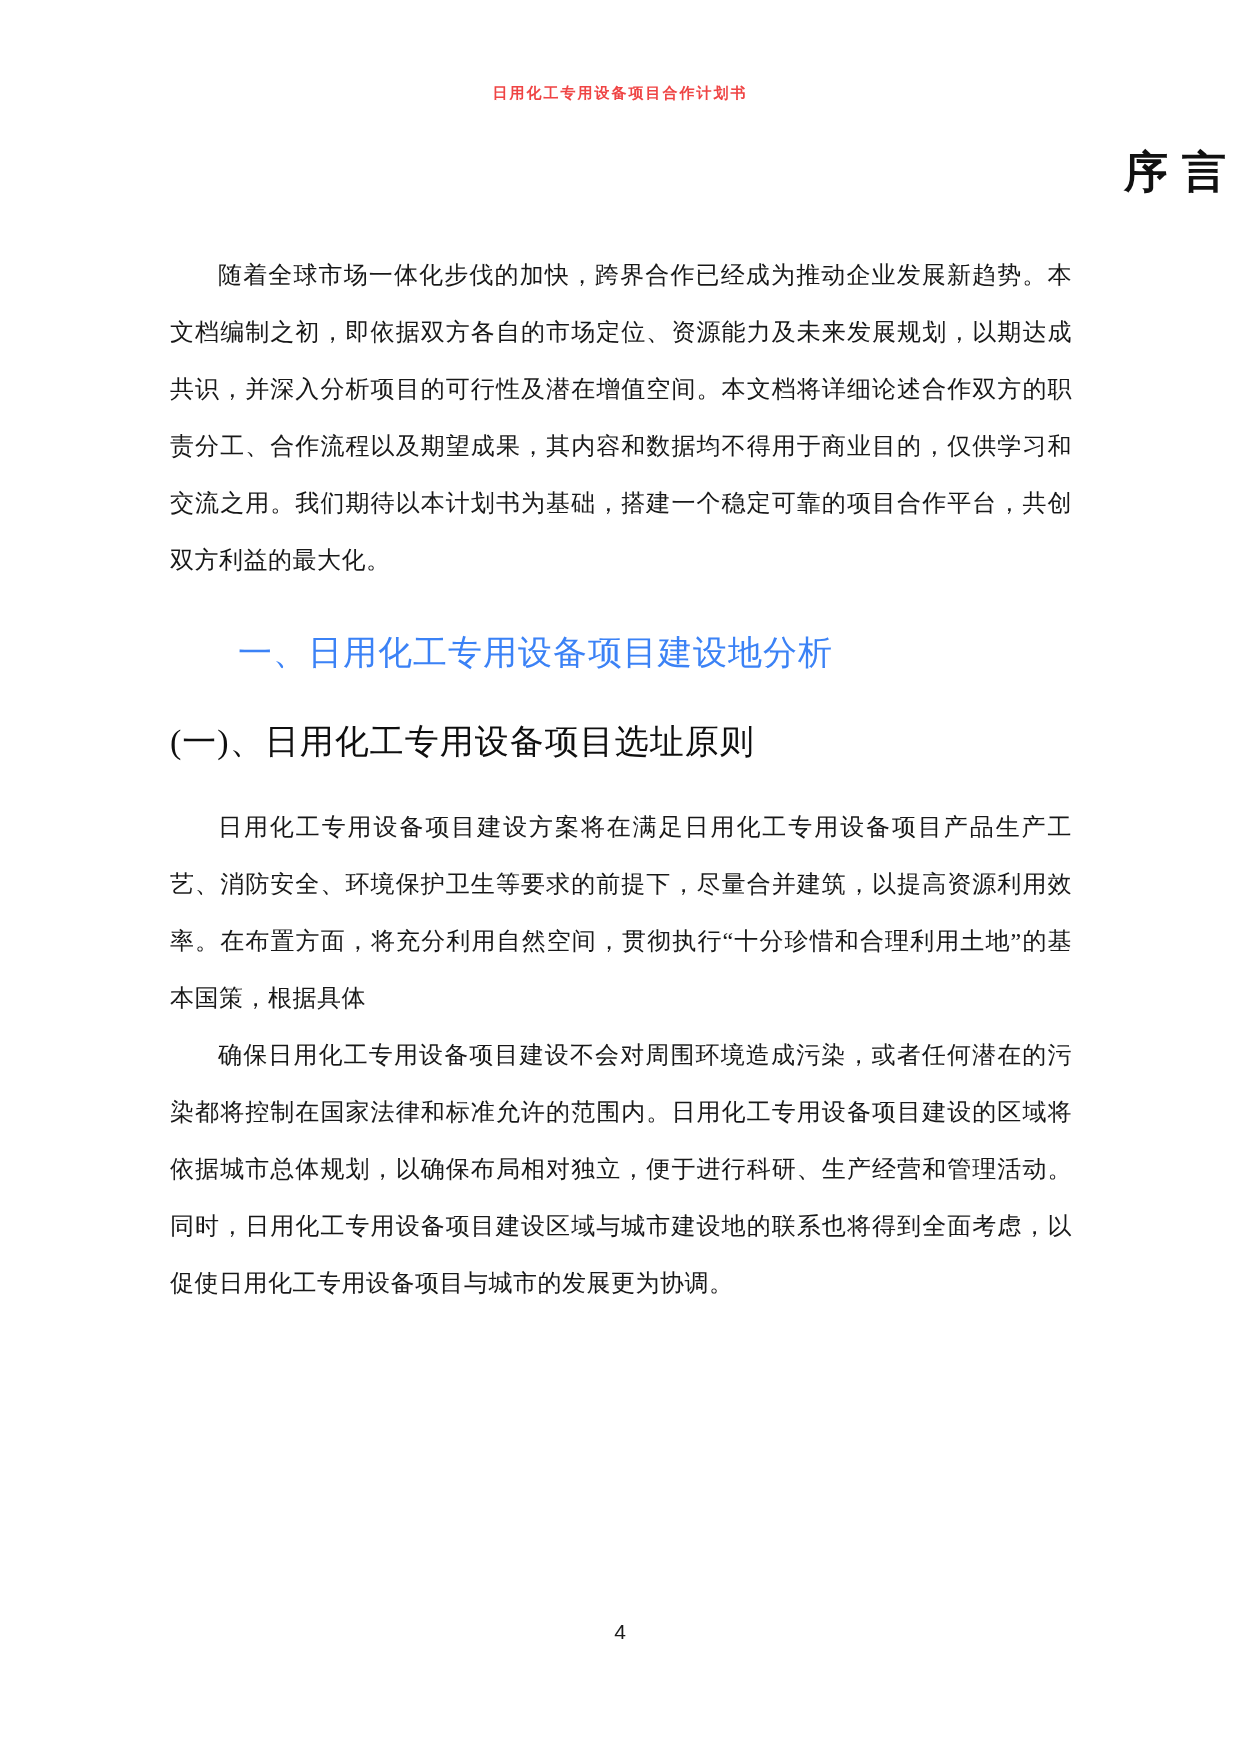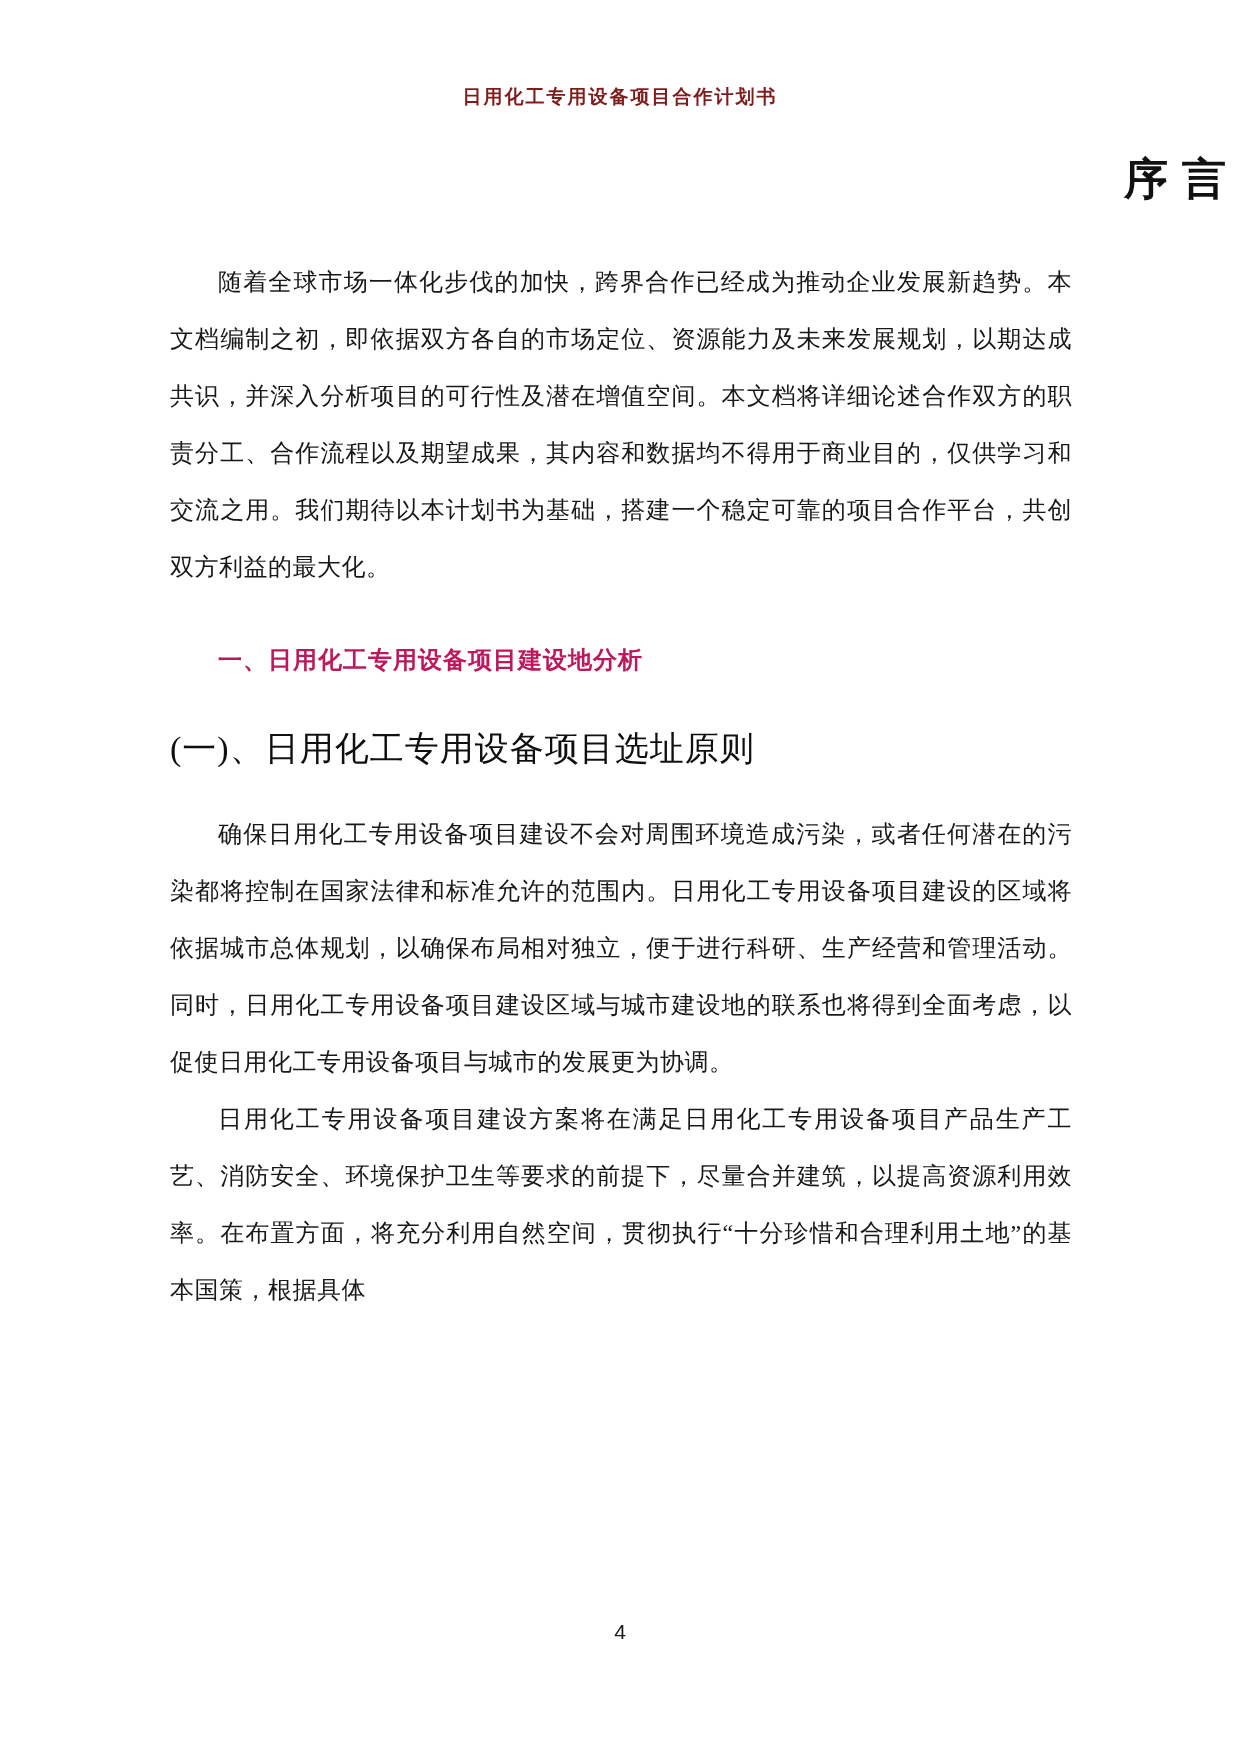--- a/index.html
+++ b/index.html
@@ -13,24 +13,24 @@
     height: 1753px;
     margin: 0 auto;
     background: #ffffff;
     color: #161616;
     font-family: "Liberation Serif", "DejaVu Serif", serif;
     overflow: hidden;
   }
   .doc-header {
     padding-top: 84px;
     text-align: center;
-    font-size: 19px;
+    font-size: 15px;
     font-weight: 700;
     letter-spacing: 2px;
-    color: #7f1d1d;
+    color: #ef4444;
   }
   .doc-title {
     margin: 40px 0 0 0;
     text-align: right;
     font-size: 44px;
     line-height: 60px;
     font-weight: 700;
     letter-spacing: 14px;
     color: #111111;
   }
@@ -45,26 +45,26 @@
     color: #181818;
   }
   .body-para.intro {
     margin-top: 44px;
   }
   .body-para + .body-para {
     margin-top: 0;
   }
   .section-heading {
     margin: 36px 168px 0 170px;
-    font-size: 24px;
+    font-size: 34px;
     line-height: 56px;
-    font-weight: 700;
+    font-weight: 400;
     text-indent: 2em;
     letter-spacing: 1px;
-    color: #be185d;
+    color: #3b82f6;
   }
   .subsection-heading {
     margin: 30px 168px 0 170px;
     font-size: 34px;
     line-height: 62px;
     font-weight: 400;
     letter-spacing: 1px;
     color: #0f0f0f;
   }
   .page-number {
@@ -86,19 +86,19 @@
   <header class="doc-header">日用化工专用设备项目合作计划书</header>
 
   <h1 class="doc-title">序言</h1>
 
   <p class="body-para intro">随着全球市场一体化步伐的加快，跨界合作已经成为推动企业发展新趋势。本文档编制之初，即依据双方各自的市场定位、资源能力及未来发展规划，以期达成共识，并深入分析项目的可行性及潜在增值空间。本文档将详细论述合作双方的职责分工、合作流程以及期望成果，其内容和数据均不得用于商业目的，仅供学习和交流之用。我们期待以本计划书为基础，搭建一个稳定可靠的项目合作平台，共创双方利益的最大化。</p>
 
   <h2 class="section-heading">一、日用化工专用设备项目建设地分析</h2>
 
   <h3 class="subsection-heading">(一)、日用化工专用设备项目选址原则</h3>
 
+  <p class="body-para">日用化工专用设备项目建设方案将在满足日用化工专用设备项目产品生产工艺、消防安全、环境保护卫生等要求的前提下，尽量合并建筑，以提高资源利用效率。在布置方面，将充分利用自然空间，贯彻执行“十分珍惜和合理利用土地”的基本国策，根据具体</p>
+
   <p class="body-para">确保日用化工专用设备项目建设不会对周围环境造成污染，或者任何潜在的污染都将控制在国家法律和标准允许的范围内。日用化工专用设备项目建设的区域将依据城市总体规划，以确保布局相对独立，便于进行科研、生产经营和管理活动。同时，日用化工专用设备项目建设区域与城市建设地的联系也将得到全面考虑，以促使日用化工专用设备项目与城市的发展更为协调。</p>
-
-  <p class="body-para">日用化工专用设备项目建设方案将在满足日用化工专用设备项目产品生产工艺、消防安全、环境保护卫生等要求的前提下，尽量合并建筑，以提高资源利用效率。在布置方面，将充分利用自然空间，贯彻执行“十分珍惜和合理利用土地”的基本国策，根据具体</p>
 
   <footer class="page-number">4</footer>
 
 </div>
 
 </body></html>

